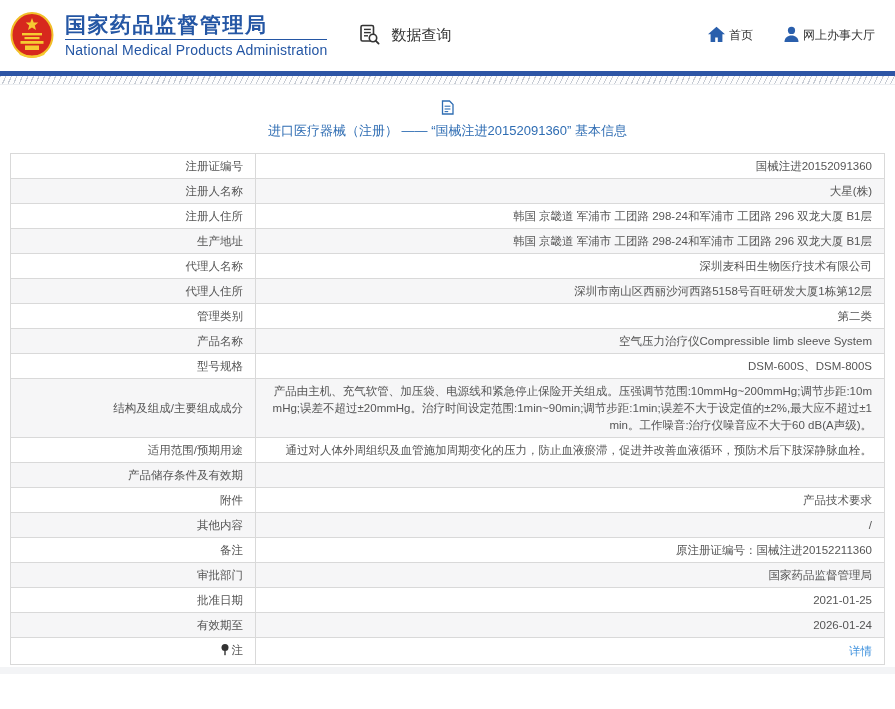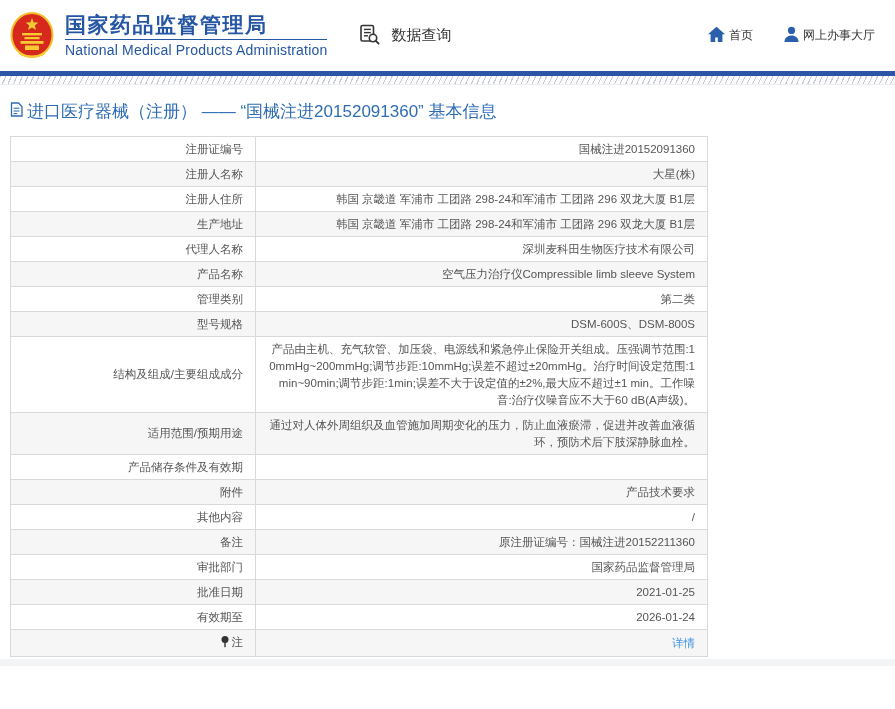--- a/index.html
+++ b/index.html
@@ -21,23 +21,23 @@
   .spacer{flex:1;}
   .nav{display:flex;gap:30px;}
   .nav-item{display:flex;align-items:center;gap:3px;font-size:12px;color:var(--dark);cursor:pointer;}
   
   .blue-bar{height:5px;background:var(--bar);}
   .hatch{height:9px;background:#fdfdfd;
     background-image:repeating-linear-gradient(115deg,#c7ccd4 0 1px,transparent 1px 5px);
     border-bottom:1px solid #eceef1;}
   
   .crumb{display:flex;align-items:center;gap:4px;margin:15px 10px 13px;
-    font-size:17px;color:var(--crumb);}
-  
-  table{width:698px;margin:0 10px;border-collapse:collapse;table-layout:fixed;}
+    font-size:13px;color:var(--crumb);flex-direction:column;}
+  
+  table{width:875px;margin:0 10px;border-collapse:collapse;table-layout:fixed;}
   td{border:1px solid var(--border);font-size:11.5px;color:var(--text);
      padding:3.5px 12px;line-height:17px;word-break:break-all;}
   td.label{width:245px;text-align:right;}
   td.value{text-align:right;}
   tr:nth-child(even){background:var(--stripe);}
   td.value a{color:var(--link);text-decoration:none;cursor:pointer;}
   .pin{display:inline-block;vertical-align:-2px;margin-right:2px;}
   .footer-strip{height:7px;background:#f3f4f6;margin-top:2px;}
 </style>
 </head>
@@ -132,26 +132,30 @@
       </tr>
       <tr>
         <td class="label">生产地址</td>
         <td class="value">韩国 京畿道 军浦市 工团路 298-24和军浦市 工团路 296 双龙大厦 B1层</td>
       </tr>
       <tr>
         <td class="label">代理人名称</td>
         <td class="value">深圳麦科田生物医疗技术有限公司</td>
       </tr>
       <tr>
+        <td class="label">代理人住所</td>
+        <td class="value">深圳市南山区西丽沙河西路5158号百旺研发大厦1栋第12层</td>
+      </tr>
+      <tr>
+        <td class="label">管理类别</td>
+        <td class="value">第二类</td>
+      </tr>
+      <tr>
         <td class="label">产品名称</td>
         <td class="value">空气压力治疗仪Compressible limb sleeve System</td>
-      </tr>
-      <tr>
-        <td class="label">管理类别</td>
-        <td class="value">第二类</td>
       </tr>
       <tr>
         <td class="label">型号规格</td>
         <td class="value">DSM-600S、DSM-800S</td>
       </tr>
       <tr>
         <td class="label">结构及组成/主要组成成分</td>
         <td class="value">产品由主机、充气软管、加压袋、电源线和紧急停止保险开关组成。压强调节范围:10mmHg~200mmHg;调节步距:10mmHg;误差不超过±20mmHg。治疗时间设定范围:1min~90min;调节步距:1min;误差不大于设定值的±2%,最大应不超过±1 min。工作噪音:治疗仪噪音应不大于60 dB(A声级)。</td>
       </tr>
       <tr>

